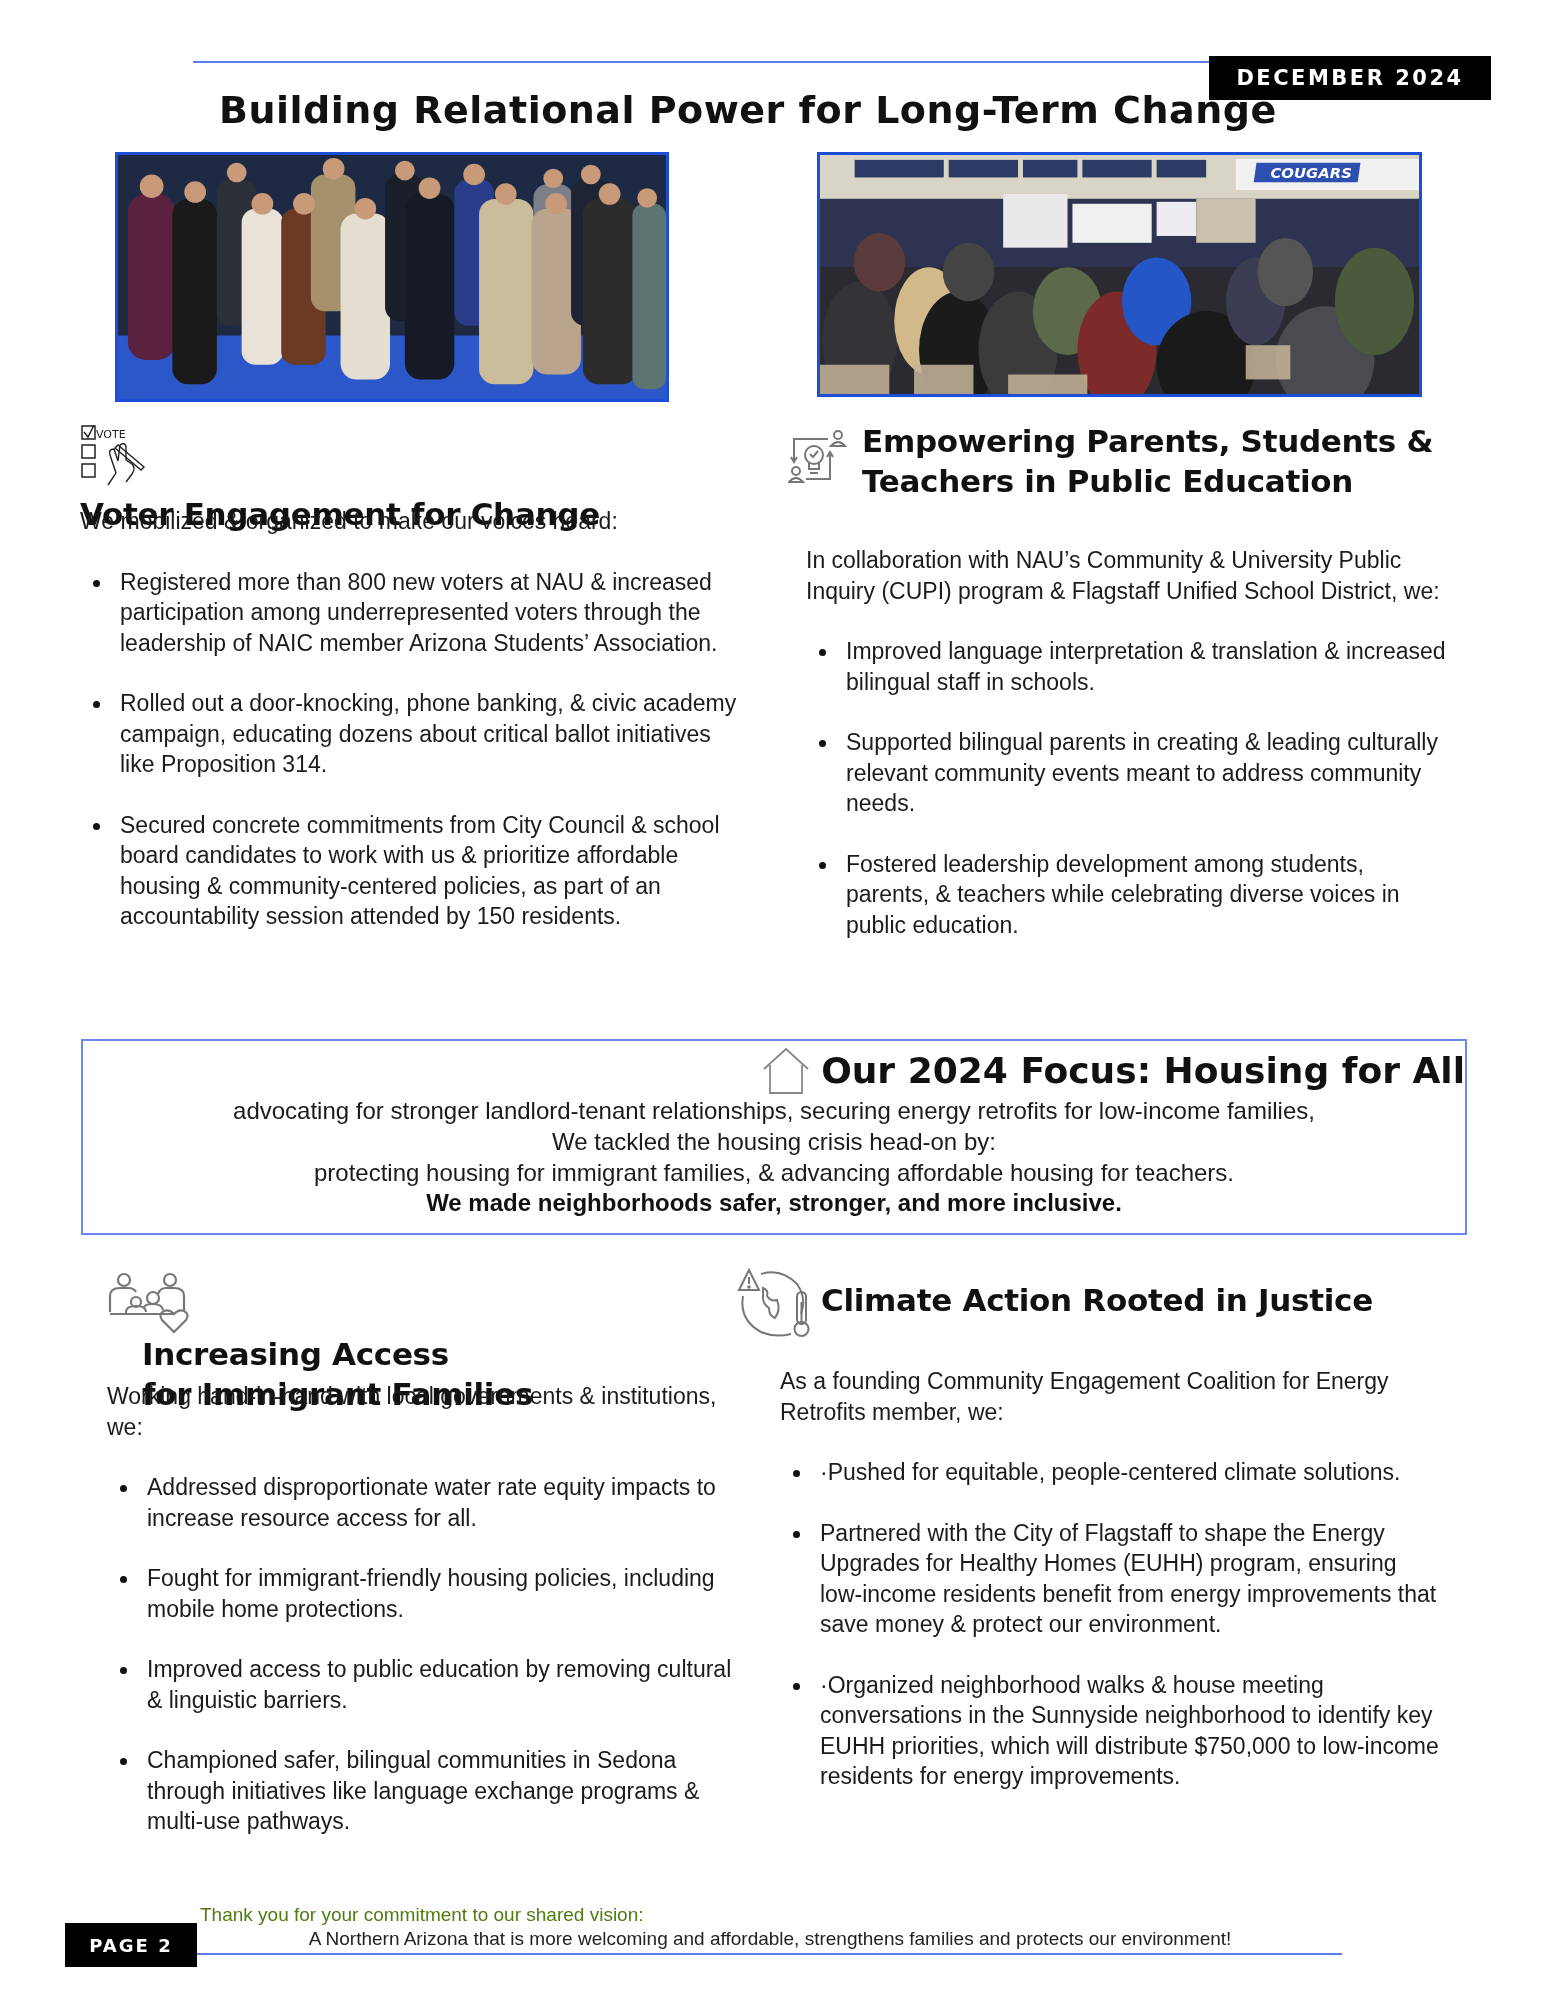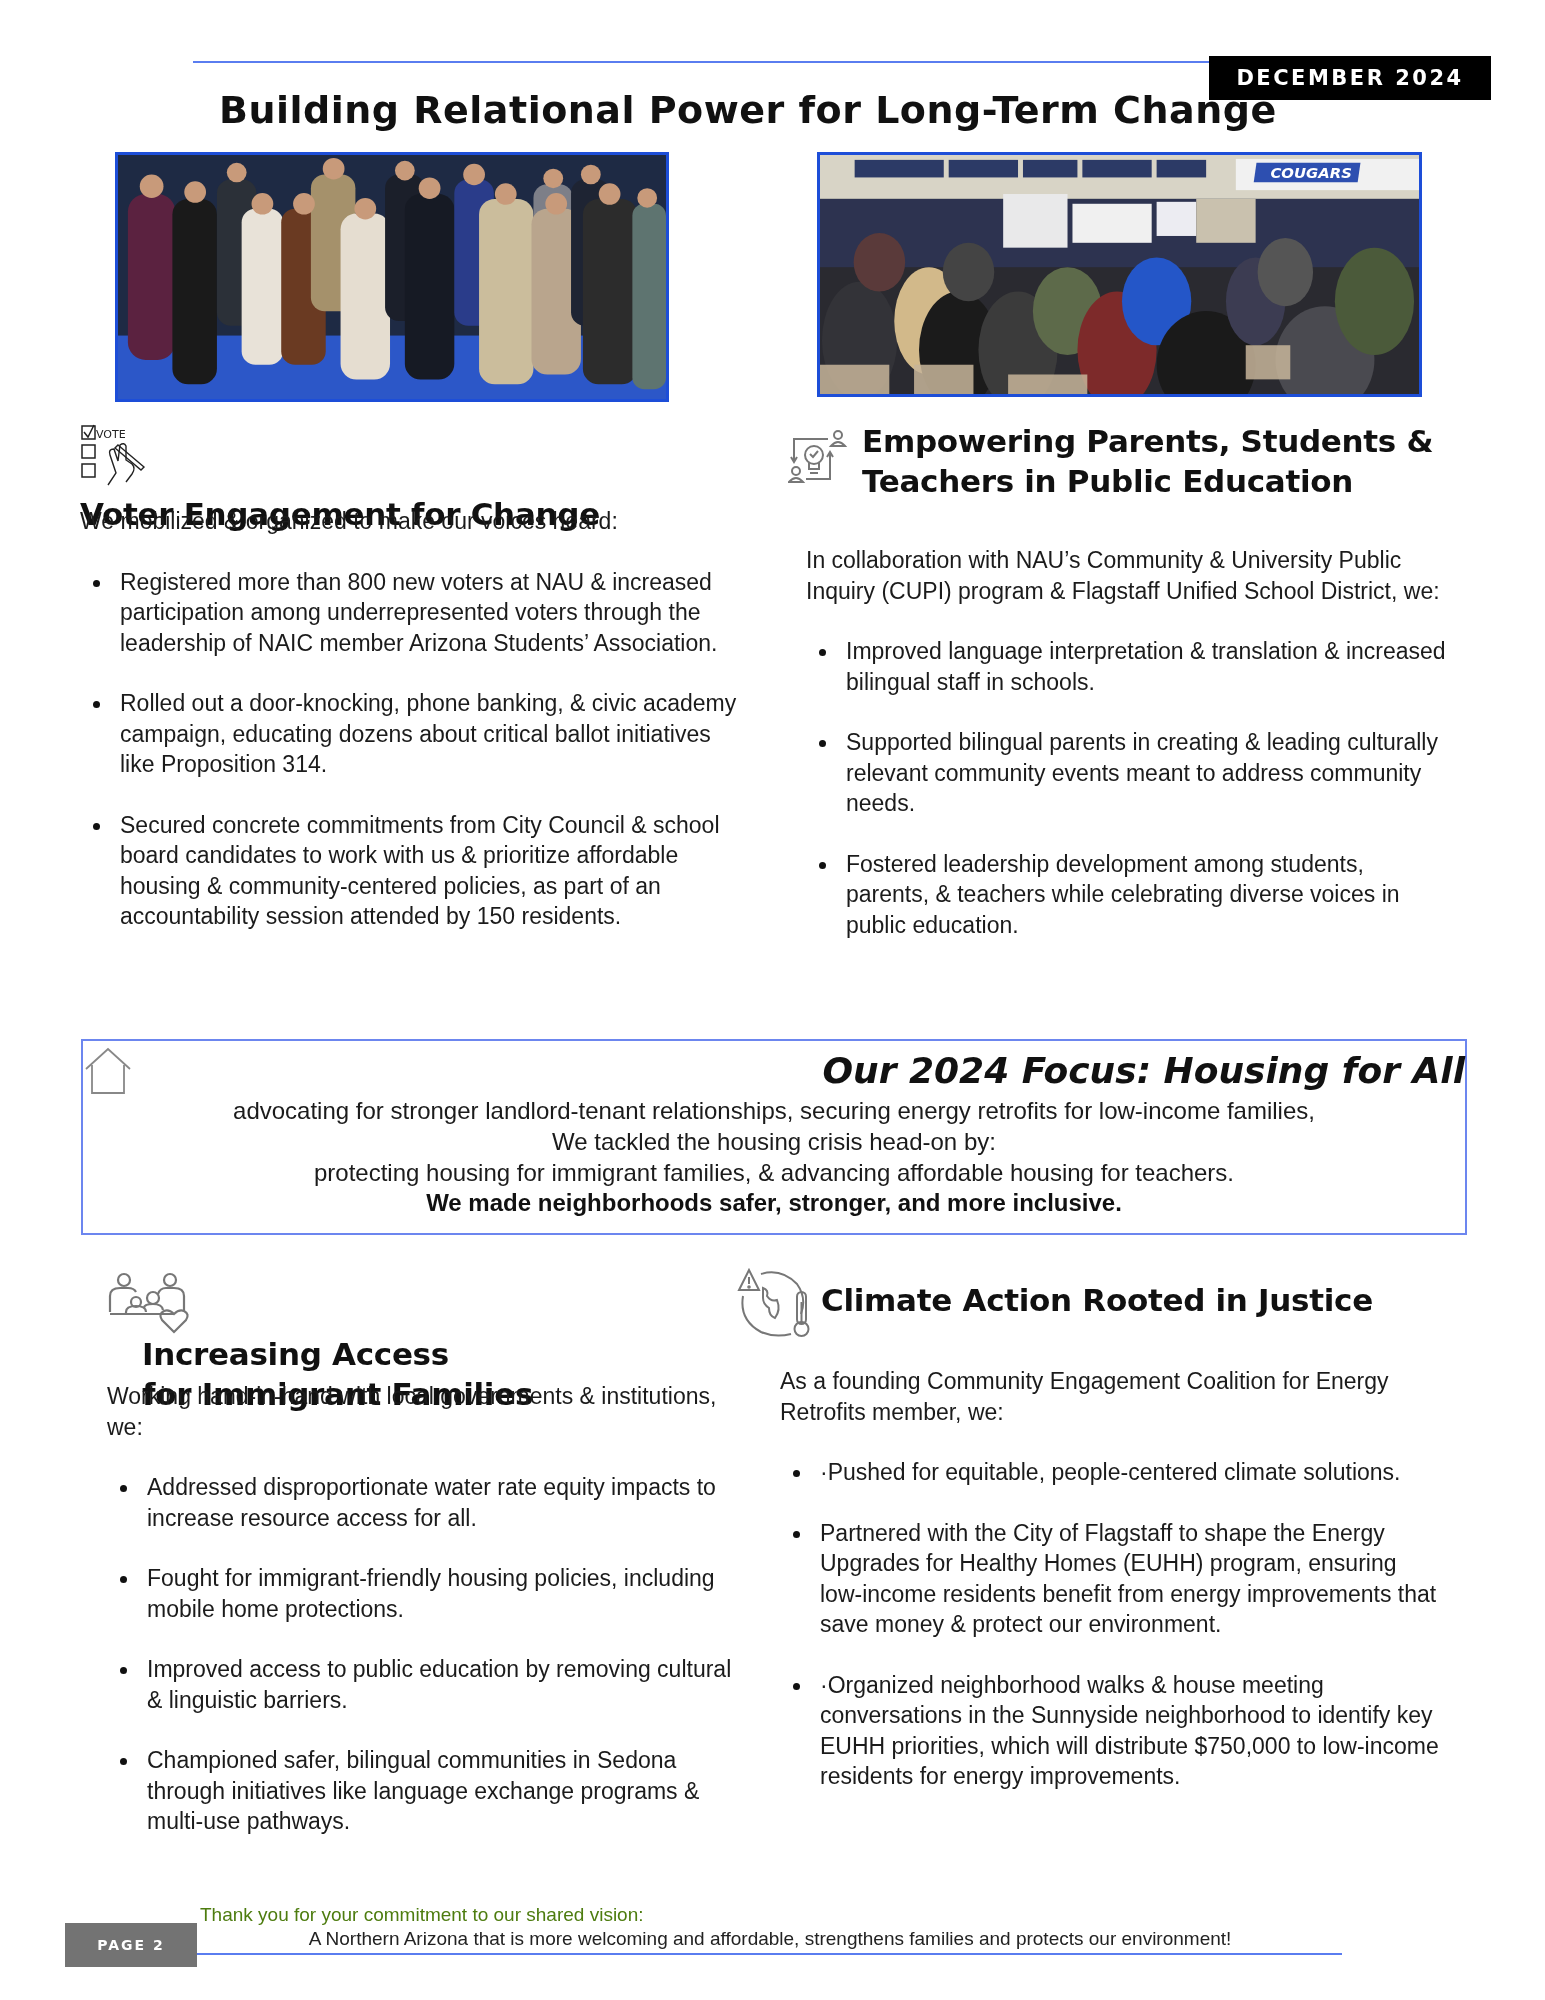--- a/index.html
+++ b/index.html
@@ -23,27 +23,27 @@
   .icon-box { display: inline-block; flex: none; }
   .icon-box svg { display: block; }
 
   .body-text { position: absolute; font-size: 23px; line-height: 30.5px; color: #1b1b1b; }
   .body-text p { margin: 0; }
   .body-text ul { list-style: none; margin: 0; padding: 0; }
   .body-text li { position: relative; padding-left: 40px; margin-top: 30px; }
   .body-text li::before { content: ""; position: absolute; left: 13px; top: 13px; width: 7px; height: 7px; border-radius: 50%; background: #111; }
 
   .focus-box { position: absolute; left: 81px; top: 1039px; width: 1386px; height: 196px; border: 2px solid #6c86ef; text-align: center; }
-  .focus-title-row { display: flex; justify-content: space-between; align-items: center; margin-top: 6px; font-style: italic; }
+  .focus-title-row { display: flex; justify-content: flex-end; align-items: center; margin-top: 6px; }
   .focus-title { font-family: "DejaVu Sans", sans-serif; font-weight: bold; font-size: 36px; line-height: 46px; margin-left: 10px; }
   .focus-line { font-size: 24px; line-height: 31px; color: #1b1b1b; }
   .focus-strong { font-weight: bold; font-size: 24px; line-height: 30px; color: #111; }
 
-  .footer-badge { position: absolute; left: 65px; top: 1923px; width: 132px; height: 44px; background: #737373; color: #fff;
-    font-family: "DejaVu Sans", sans-serif; font-weight: bold; font-size: 14px; letter-spacing: 2px;
+  .footer-badge { position: absolute; left: 65px; top: 1923px; width: 132px; height: 44px; background: #000000; color: #fff;
+    font-family: "DejaVu Sans", sans-serif; font-weight: bold; font-size: 18px; letter-spacing: 2px;
     display: flex; align-items: center; justify-content: center; }
   .footer-rule { position: absolute; left: 197px; top: 1953px; width: 1145px; height: 2px; background: #5a7df0; }
   .footer-line1 { position: absolute; left: 200px; top: 1903px; width: 1140px; text-align: left; font-size: 19px; line-height: 24px; color: #4d7c0f; }
   .footer-line2 { position: absolute; left: 200px; top: 1927px; width: 1140px; text-align: center; font-size: 19px; line-height: 24px; color: #222; }
 </style>
 </head>
 <body>
 
 <div class="top-rule"></div>
 <div class="date-badge">DECEMBER 2024</div>

